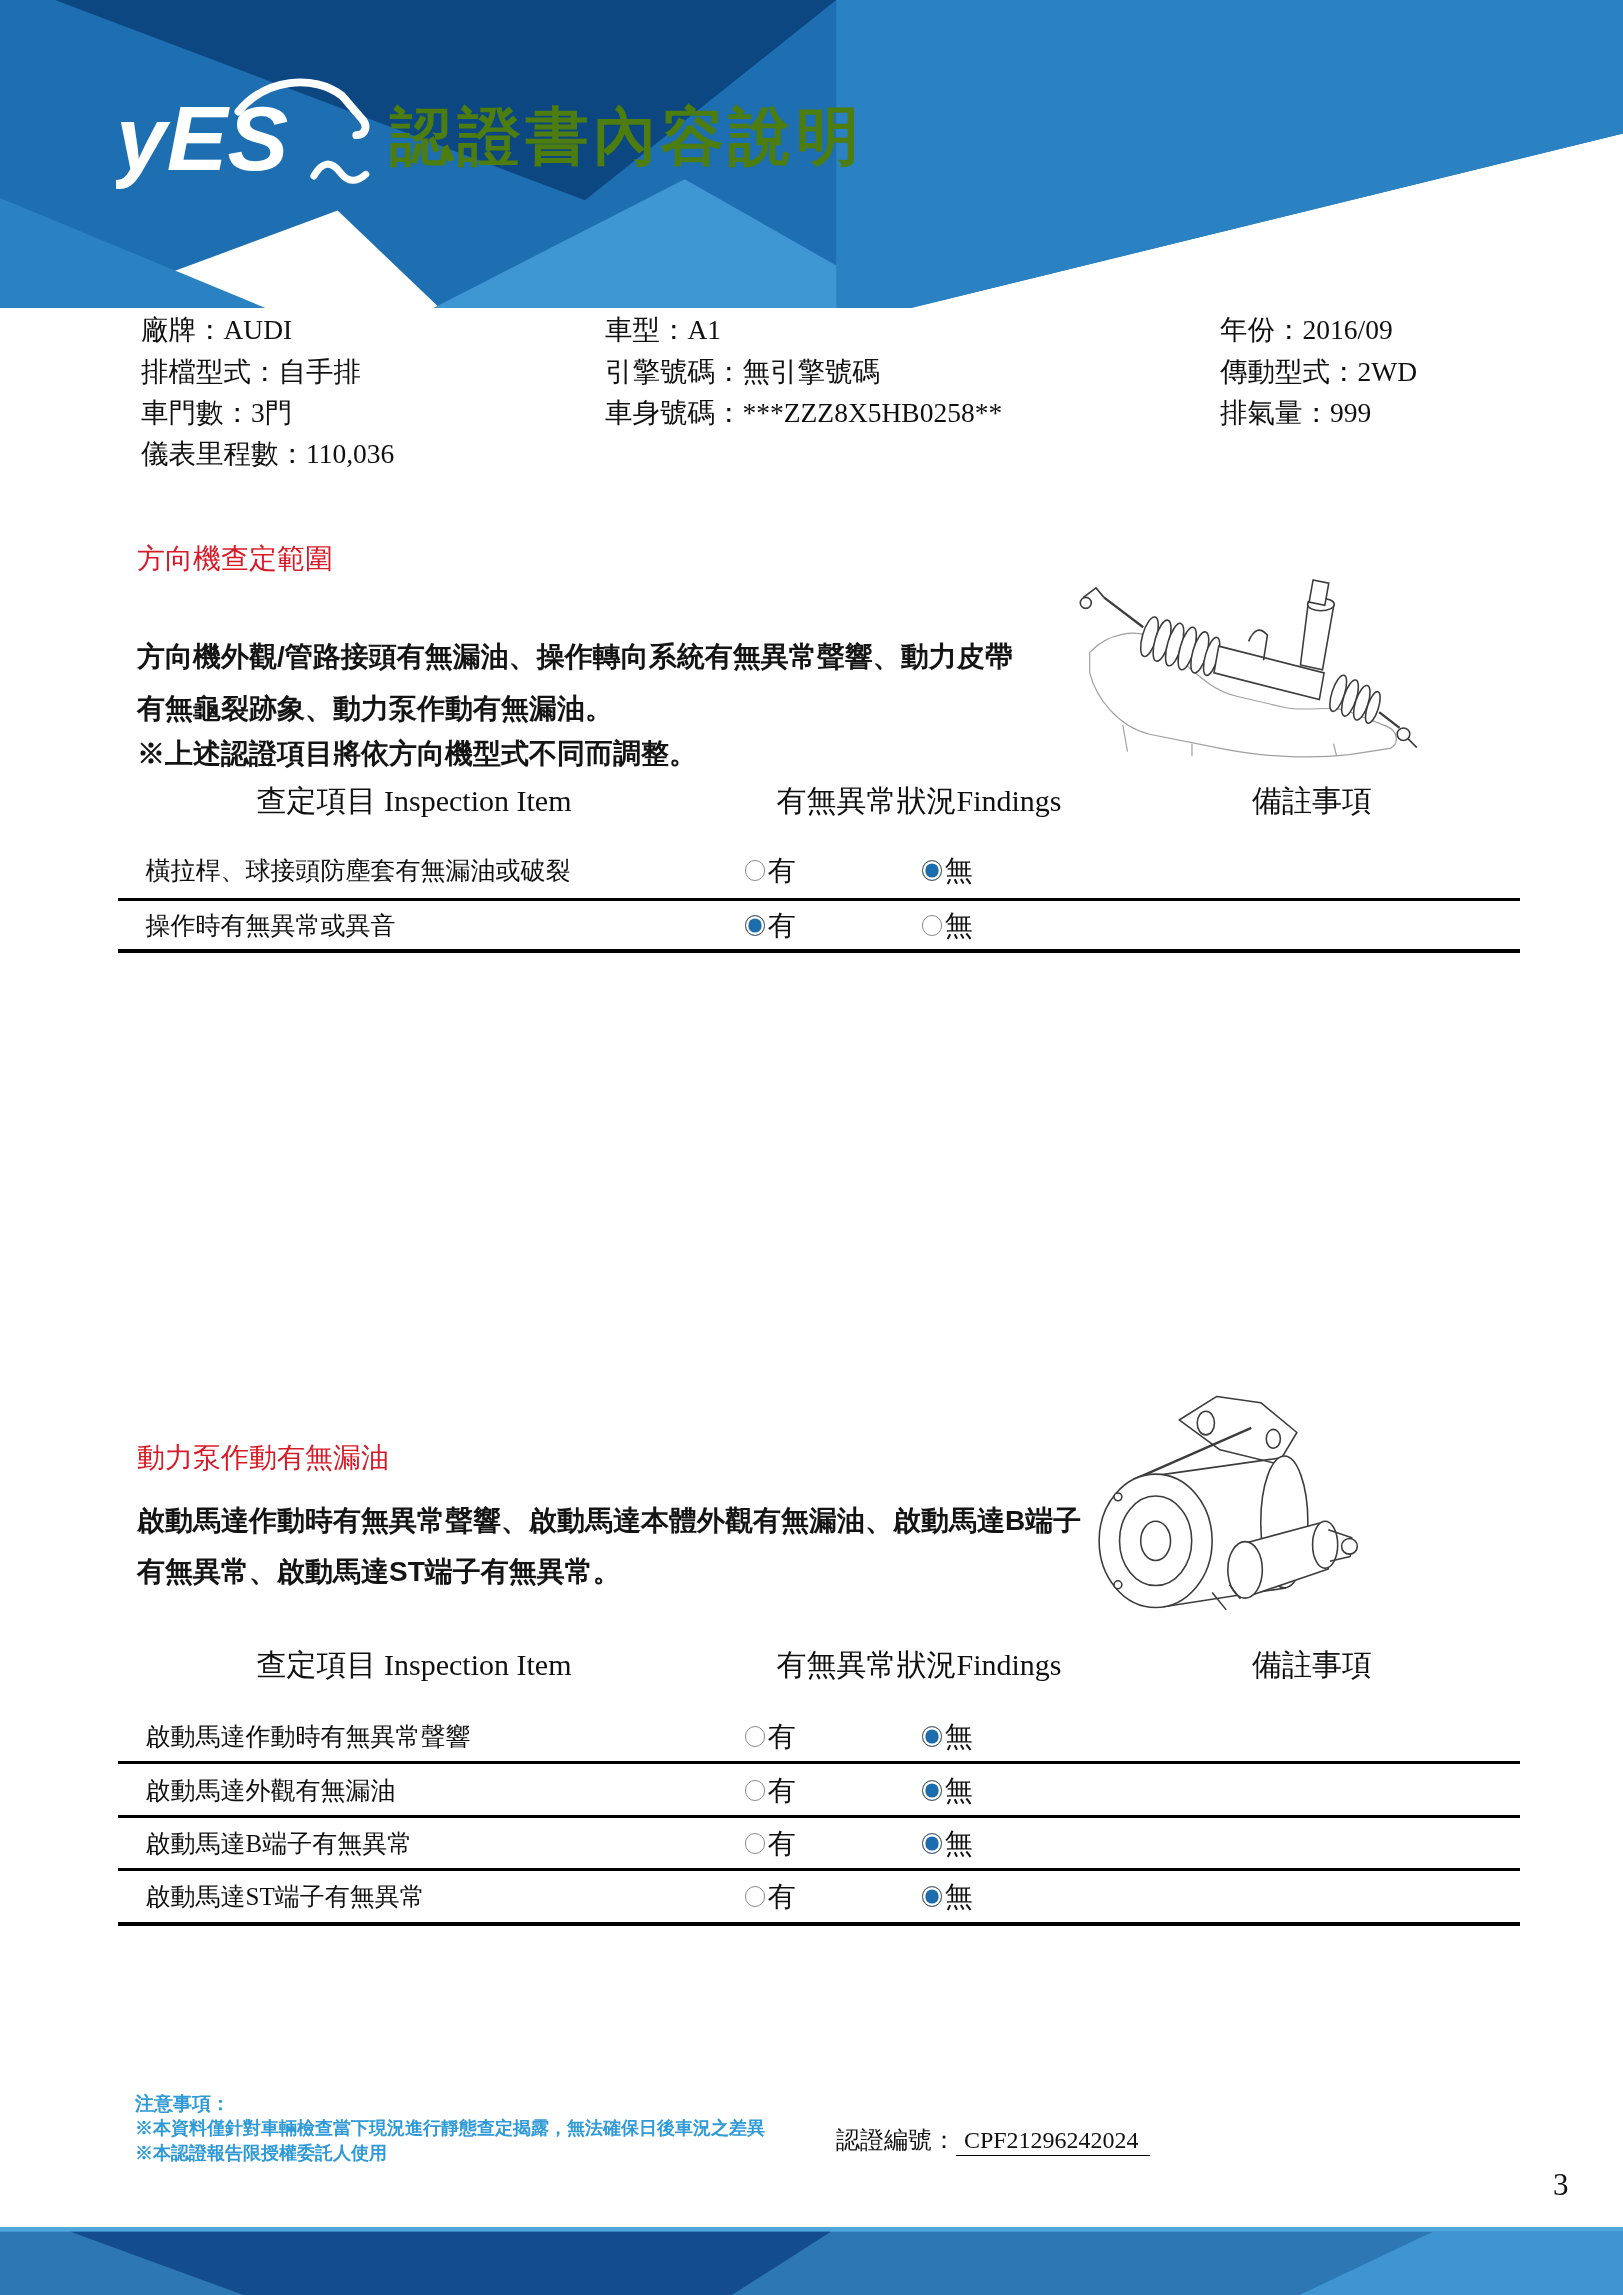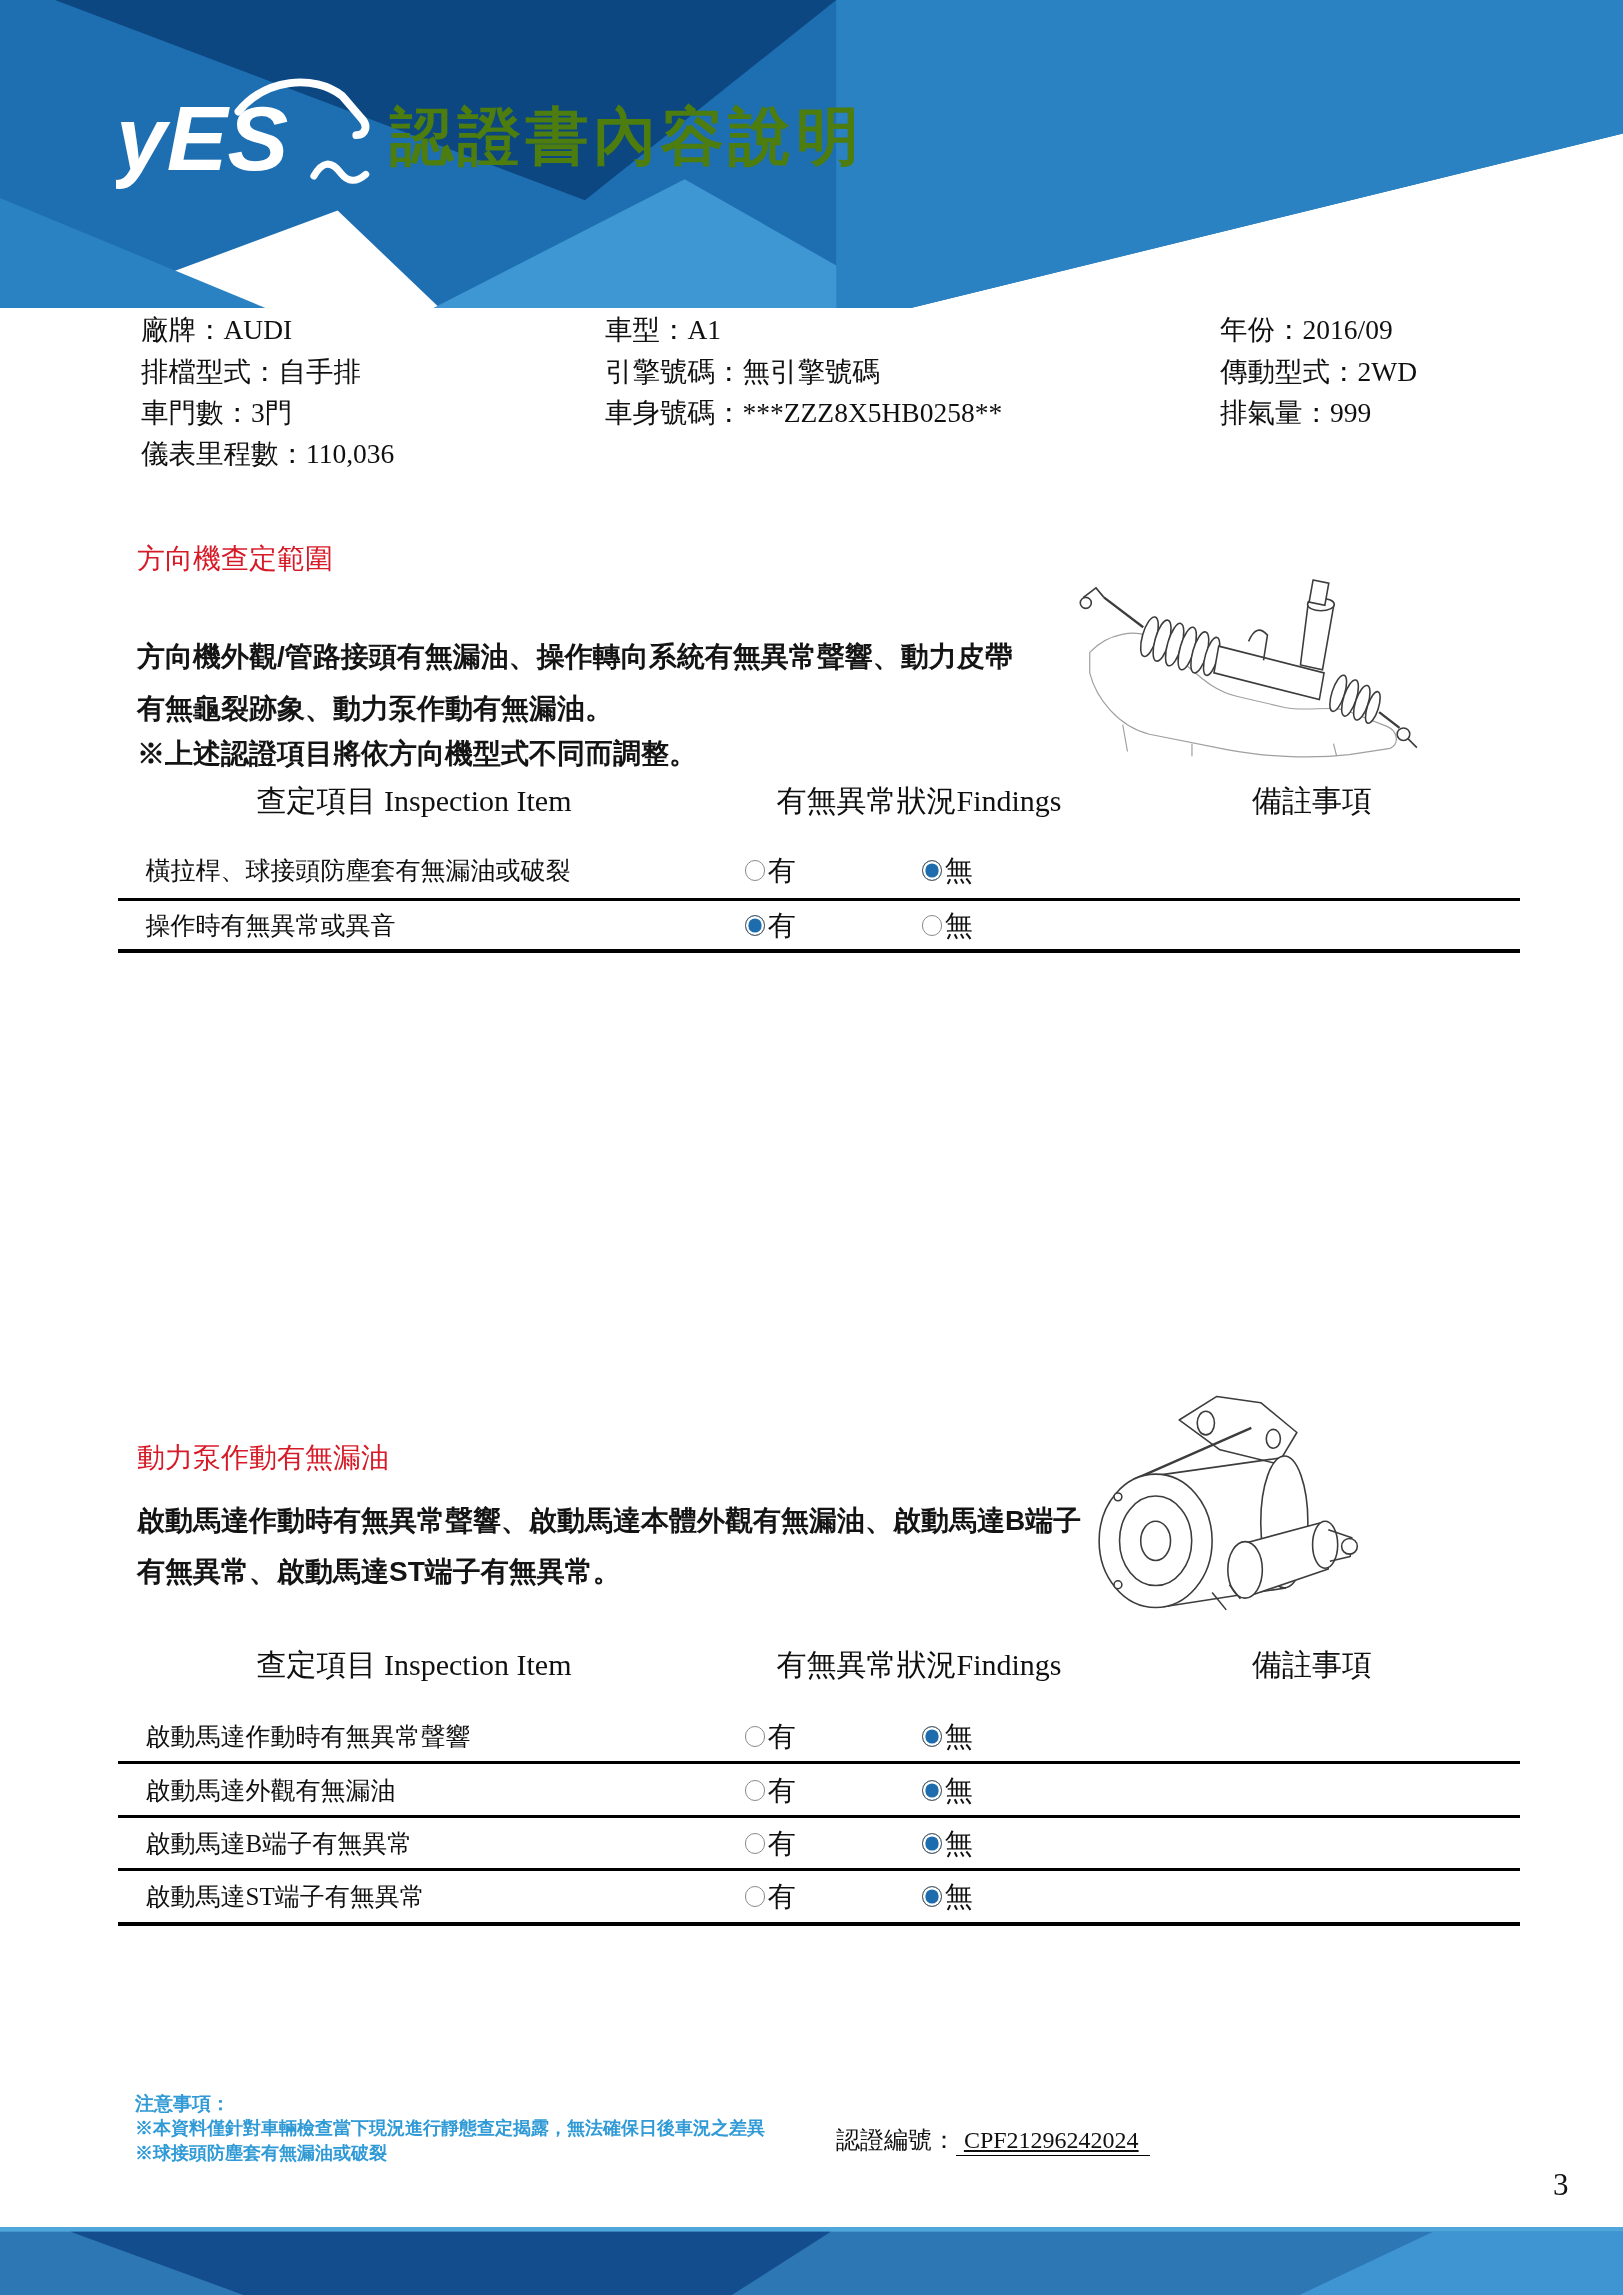--- a/index.html
+++ b/index.html
@@ -61,21 +61,21 @@
   
   .note-title{
     font-family:"Liberation Sans",sans-serif;font-weight:bold;font-size:19px;
     color:var(--note-blue,#2f9ad6);
   }
   .note-line{
     font-family:"Liberation Sans",sans-serif;font-weight:bold;font-size:18px;
     color:var(--note-blue,#2f9ad6);
   }
   .cert{font-size:24px;}
-  .cert .num{border-bottom:1.6px solid #000;padding:0 11px 1.6px 7.9px;text-decoration:underline;}
+  .cert .num{border-bottom:1.6px solid #000;padding:0 11px 1.6px 7.9px;}
   .pagenum{font-size:31px;}
   .footer-svg{position:absolute;left:0;top:2227px;width:1623px;height:68px;display:block;}
 </style>
 </head>
 <body>
 
 <div class="page">
 
   <svg class="header-svg" viewBox="0 0 2067 392" preserveAspectRatio="none">
     <rect x="0" y="0" width="2067" height="392" fill="#ffffff"></rect>
@@ -261,21 +261,21 @@
         <span class="radio checked"></span>
         <span class="rlabel">無</span>
       </span>
     </div>
     <div class="hline" style="top:1922px"></div>
   </div>
 
   <div>
     <div class="abs note-title" style="left:135px;top:2091px">注意事項：</div>
     <div class="abs note-line" style="left:135px;top:2116px">※本資料僅針對車輛檢查當下現況進行靜態查定揭露，無法確保日後車況之差異</div>
-    <div class="abs note-line" style="left:135px;top:2141px">※球接頭防塵套有無漏油或破裂</div>
+    <div class="abs note-line" style="left:135px;top:2141px">※本認證報告限授權委託人使用</div>
   </div>
 
   <div class="abs cert" style="left:836px;top:2124px">
     <span>認證編號：</span><span class="num">CPF21296242024</span>
   </div>
 
   <div class="abs pagenum" style="left:1553px;top:2167px">3</div>
 
   <svg class="footer-svg" viewBox="0 0 2067 87" preserveAspectRatio="none">
     <rect x="0" y="0" width="2067" height="87" fill="#2d77b4"></rect>

